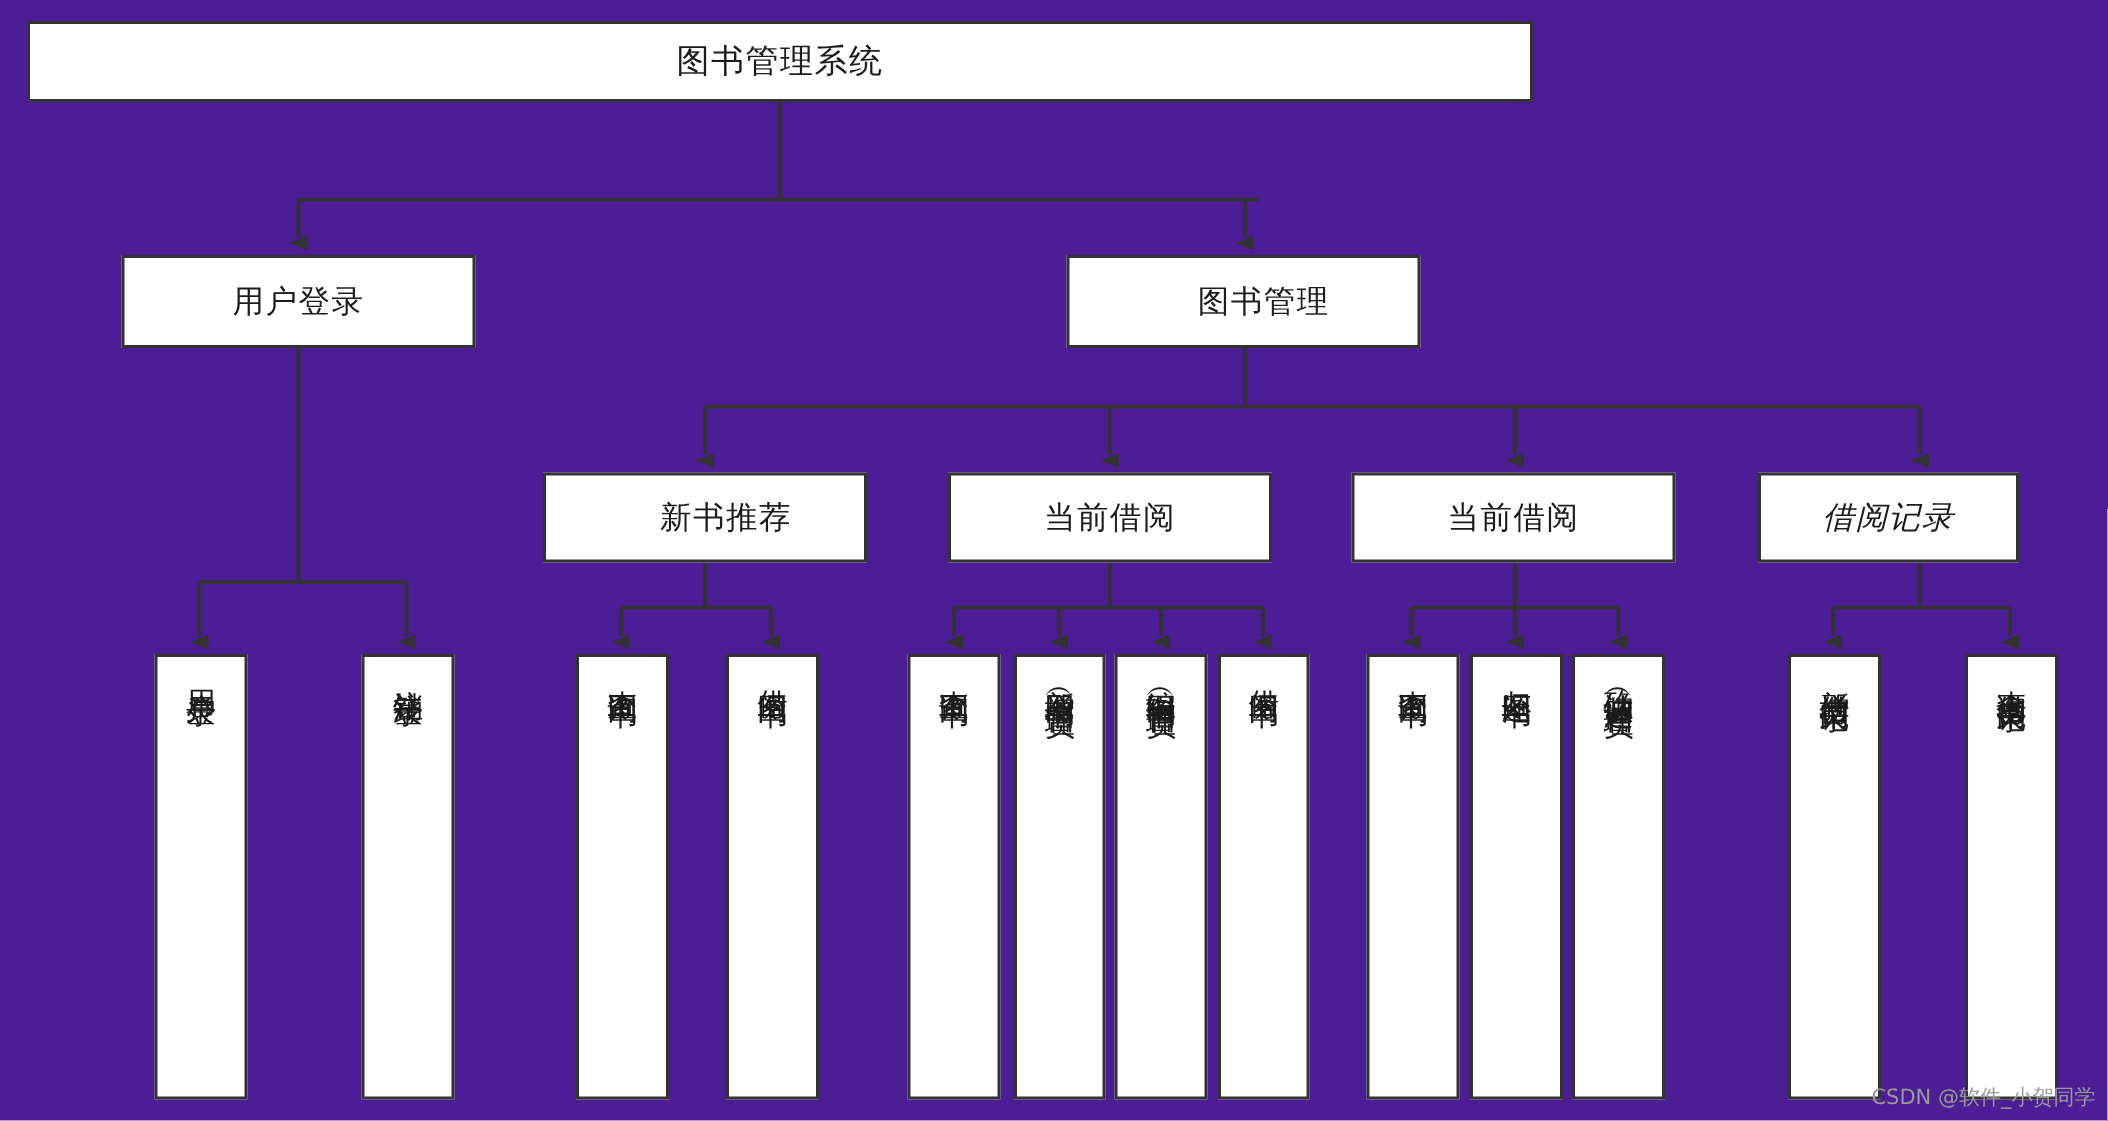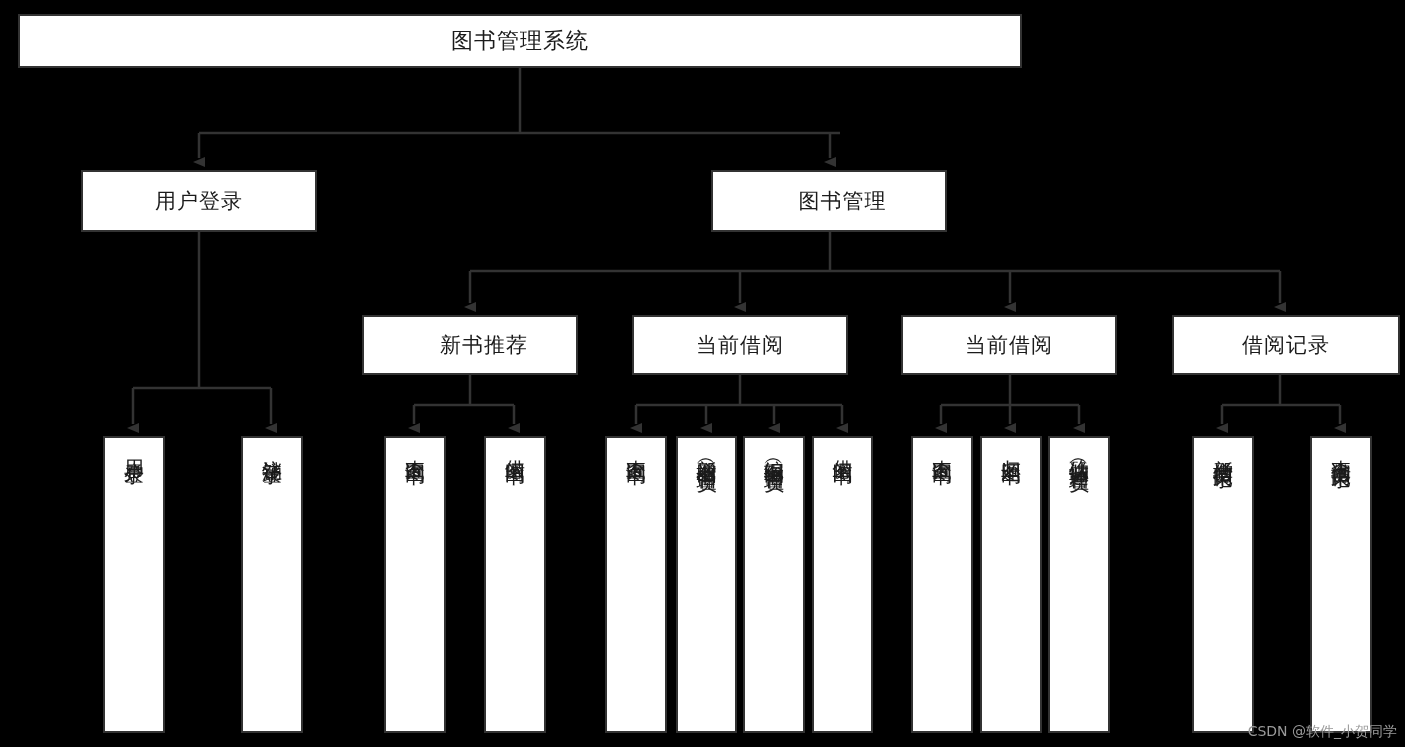--- a/index.html
+++ b/index.html
@@ -4,21 +4,21 @@
 <style>
   html, body {
     margin: 0;
     padding: 0;
     background: #ffffff;
   }
   #canvas {
     position: relative;
     width: 1405px;
     height: 747px;
-    background: #000000;
+    background: #4c1d95;
     font-family: "DejaVu Sans", "Liberation Sans", sans-serif;
     overflow: hidden;
   }
   .node {
     position: absolute;
     box-sizing: border-box;
     border: 2.5px solid #333333;
     background: #ffffff;
     display: flex;
     align-items: center;
@@ -133,21 +133,21 @@
 
   <div class="node horiz" style="left:362px; top:315px; width:216px; height:60px;padding-left:28px;">
     <span class="lbl">新书推荐</span>
   </div>
   <div class="node horiz" style="left:632px; top:315px; width:216px; height:60px;">
     <span class="lbl">当前借阅</span>
   </div>
   <div class="node horiz" style="left:901px; top:315px; width:216px; height:60px;">
     <span class="lbl">当前借阅</span>
   </div>
-  <div class="node horiz" style="left:1172px; top:315px; width:228px; height:60px;">
+  <div class="node horiz" style="left:1172px; top:315px; width:174px; height:60px;font-style:italic;">
     <span class="lbl">借阅记录</span>
   </div>
 
   <div class="node vert" style="left:103px; top:436px; width:62px; height:297px;">
     <span class="lbl">用户登录</span>
   </div>
   <div class="node vert" style="left:241px; top:436px; width:62px; height:297px;">
     <span class="lbl">注销登录</span>
   </div>
 

